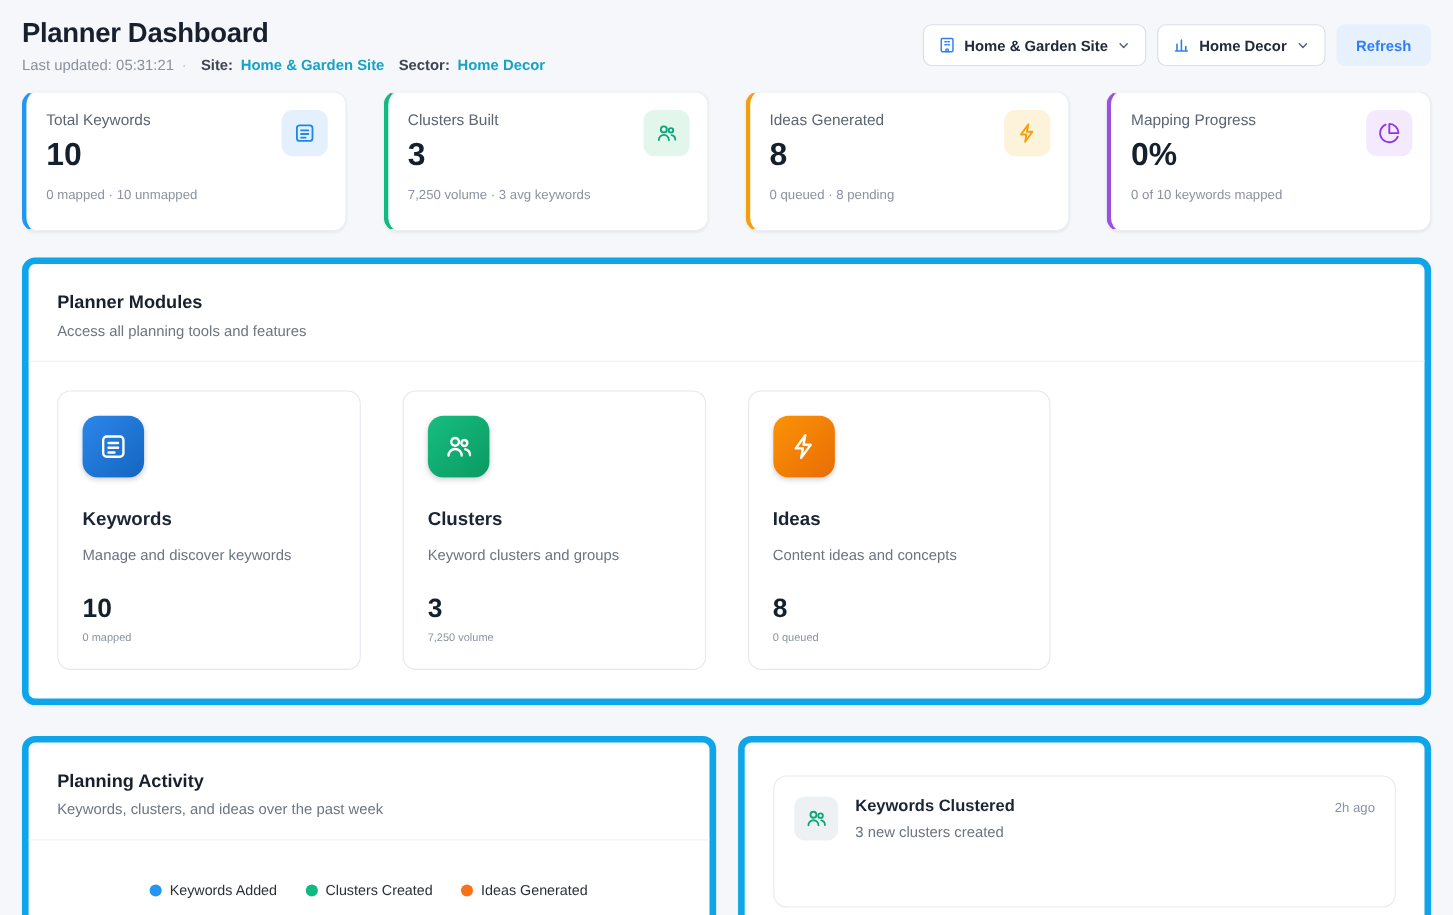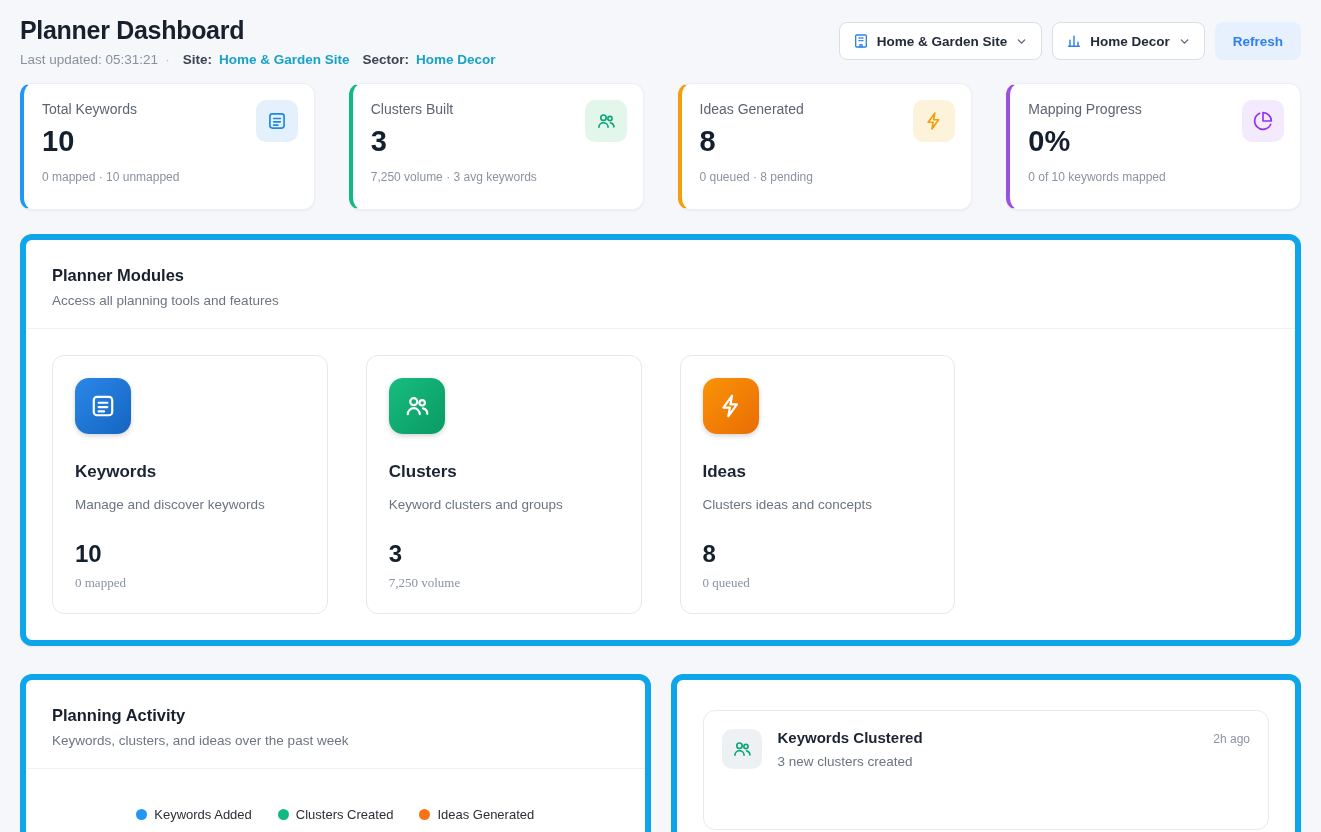--- a/index.html
+++ b/index.html
@@ -68,21 +68,21 @@
     display:flex; align-items:center; justify-content:center; margin-bottom:28px;
     box-shadow:0 2px 5px rgba(16,24,40,.18);
   }
   .grad-blue   { background:linear-gradient(135deg,#2b87ea,#1565c0); }
   .grad-green  { background:linear-gradient(135deg,#17bd7f,#0a9a62); }
   .grad-orange { background:linear-gradient(135deg,#fa9307,#e96d04); }
   .grad-purple { background:linear-gradient(135deg,#6d3be0,#4f24c8); }
   .module-card h3 { font-size:17px; font-weight:800; color:#1b2434; margin-bottom:15px; }
   .module-desc { font-size:13.5px; color:#6b7480; margin-bottom:28px; }
   .module-value { font-size:24px; font-weight:800; color:#15202f; margin-bottom:7px; }
-  .module-sub { font-size:13px; color:#8a93a2;font-family:Liberation Serif, serif; }
+  .module-sub { font-size:10px; color:#8a93a2; }
 
   
   .bottom-grid { display:grid; grid-template-columns:1fr 1fr; gap:20px; }
   .bottom-grid .panel { min-height:340px; }
 
   .legend { display:flex; justify-content:center; gap:26px; margin-top:38px; }
   .legend-item { display:flex; align-items:center; gap:7px; font-size:13px; color:#2b2f36; cursor:pointer; }
   .legend-dot { width:11px; height:11px; border-radius:50%; display:inline-block; }
   .dot-blue { background:#2196f3; } .dot-green { background:#10b981; } .dot-orange { background:#f97316; }
 
@@ -236,21 +236,21 @@
         <div class="module-sub">7,250 volume</div>
       </div>
 
       <div class="module-card">
         <div class="module-ico grad-orange">
           <svg width="26" height="26" viewBox="0 0 24 24" fill="none" stroke="currentColor" stroke-width="2" stroke-linecap="round" stroke-linejoin="round">
               <path d="M13 2.5 5 13.5h6l-1.5 8 8-11h-6z"></path>
             </svg>
         </div>
         <h3>Ideas</h3>
-        <p class="module-desc">Clusters ideas and concepts</p>
+        <p class="module-desc">Content ideas and concepts</p>
         <div class="module-value">8</div>
         <div class="module-sub">0 queued</div>
       </div>
 
 
     </div>
   </section>
 
   <div class="bottom-grid">
 

